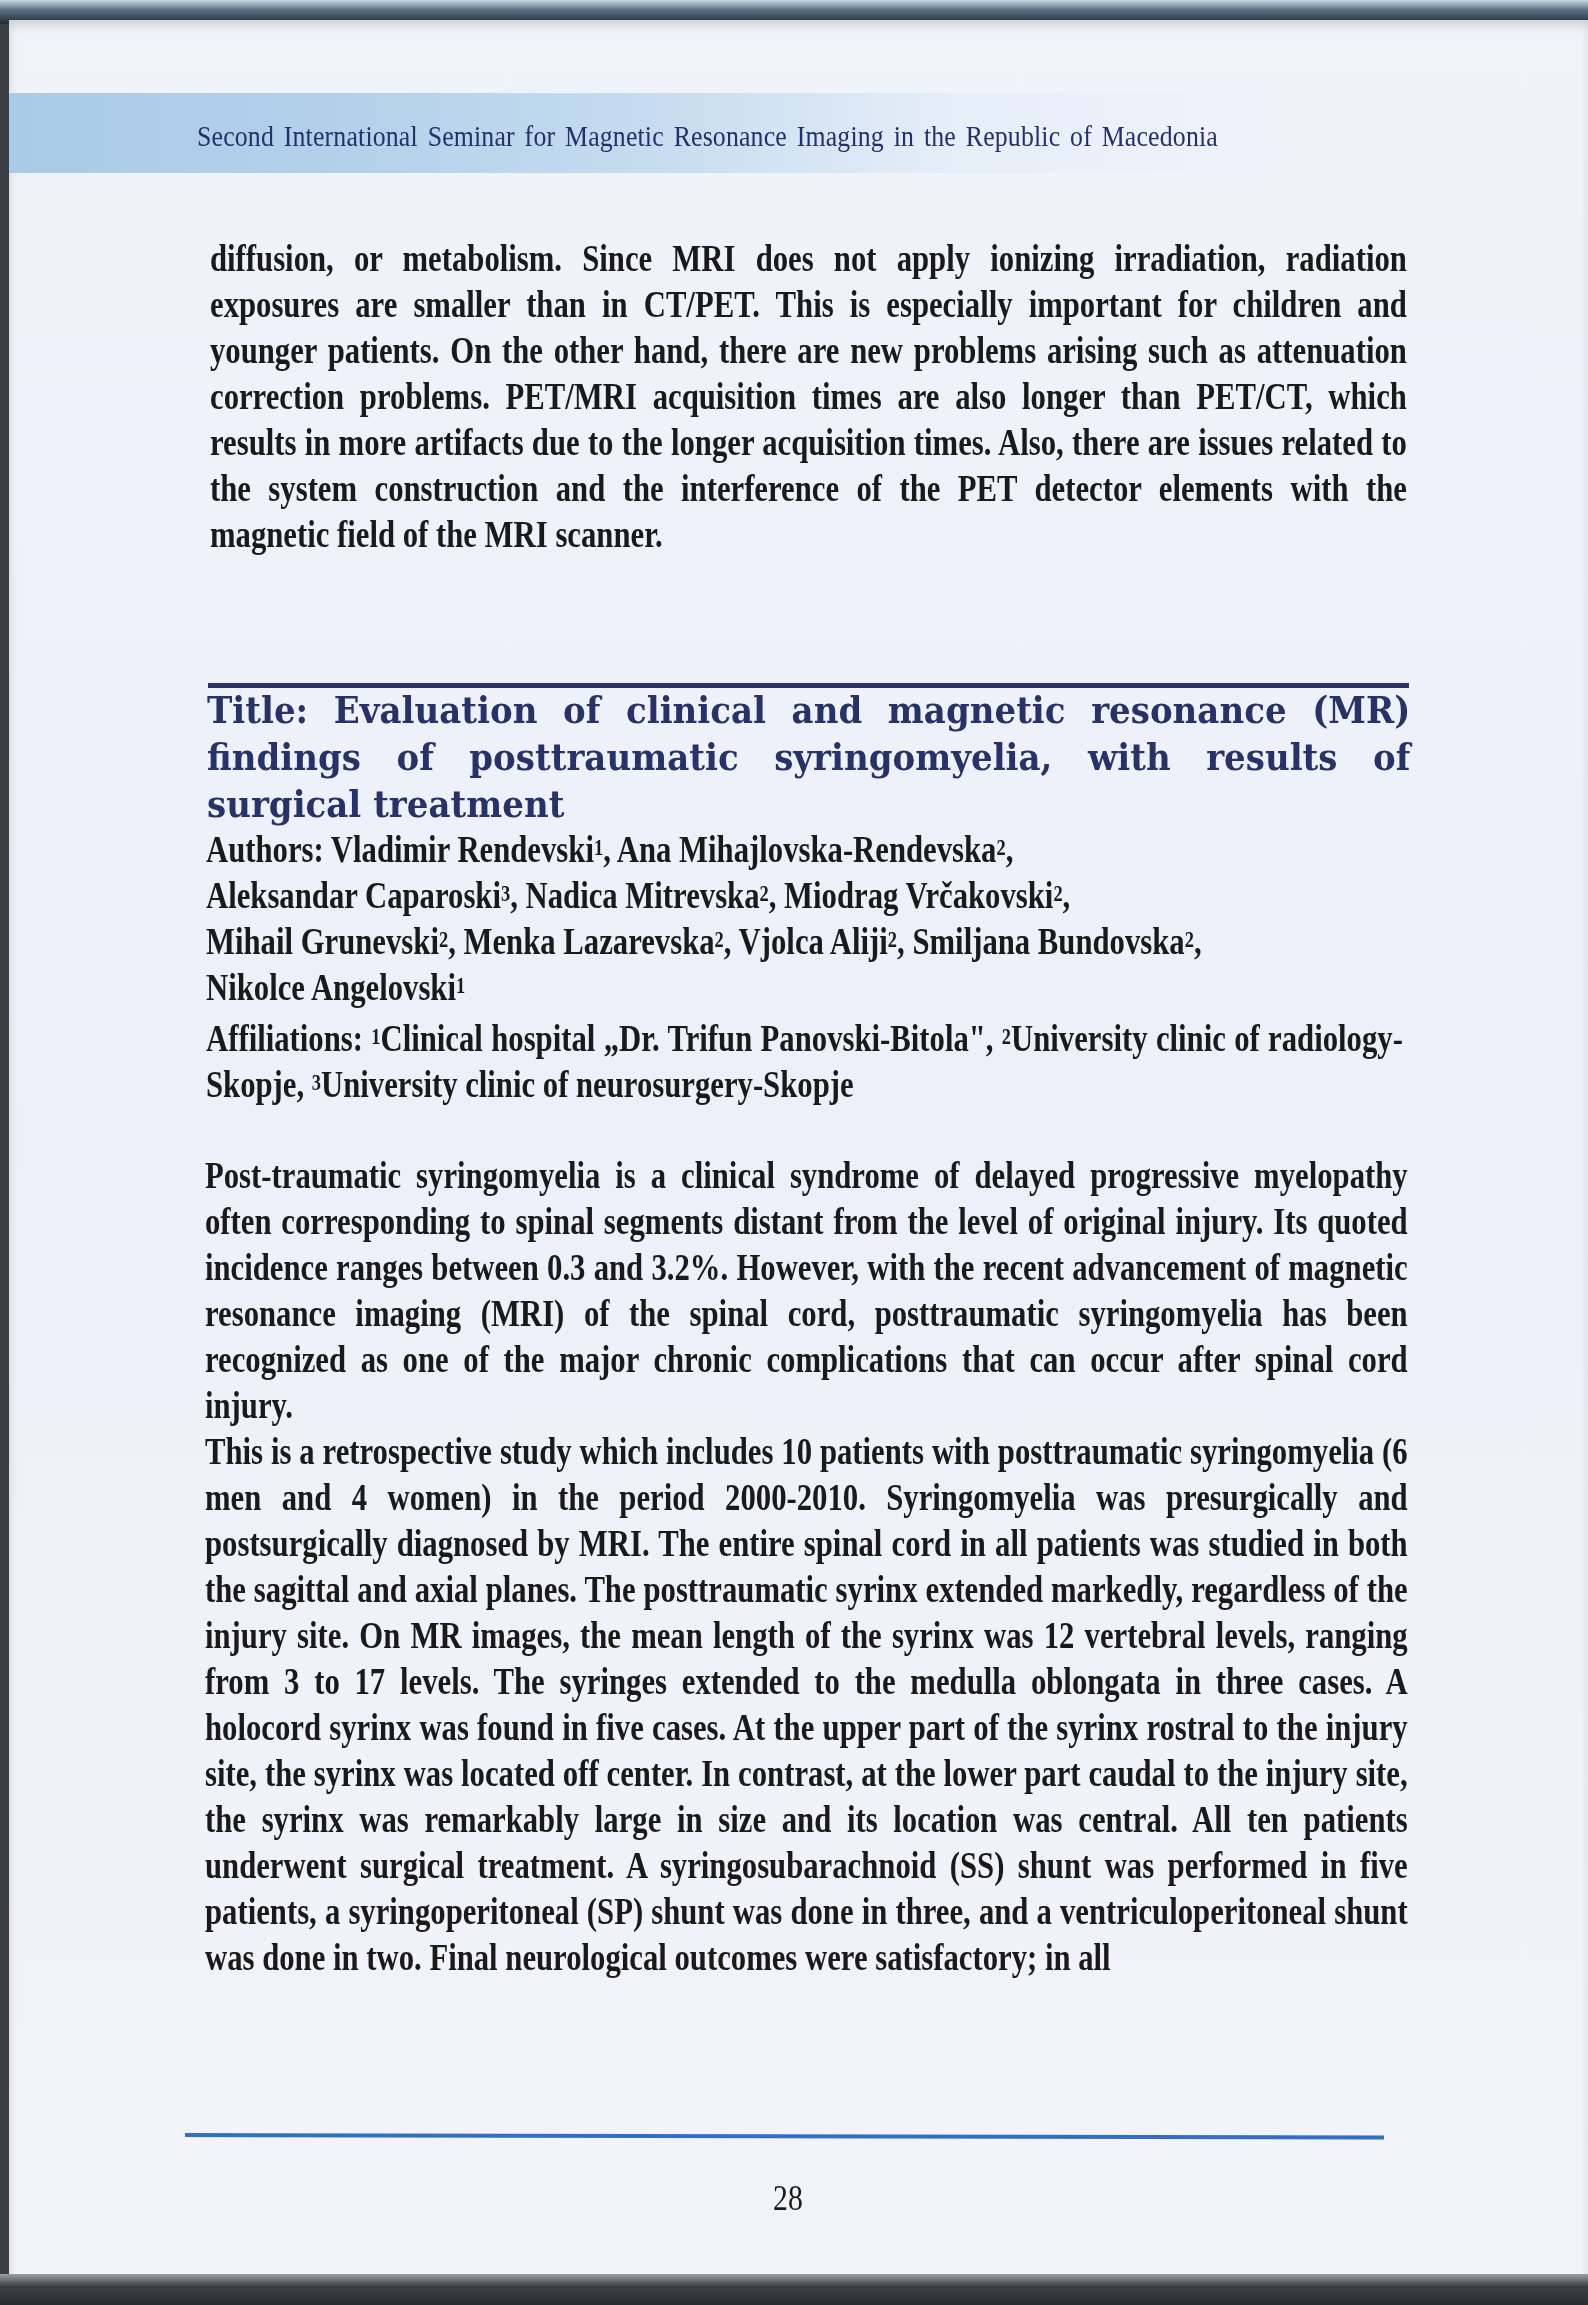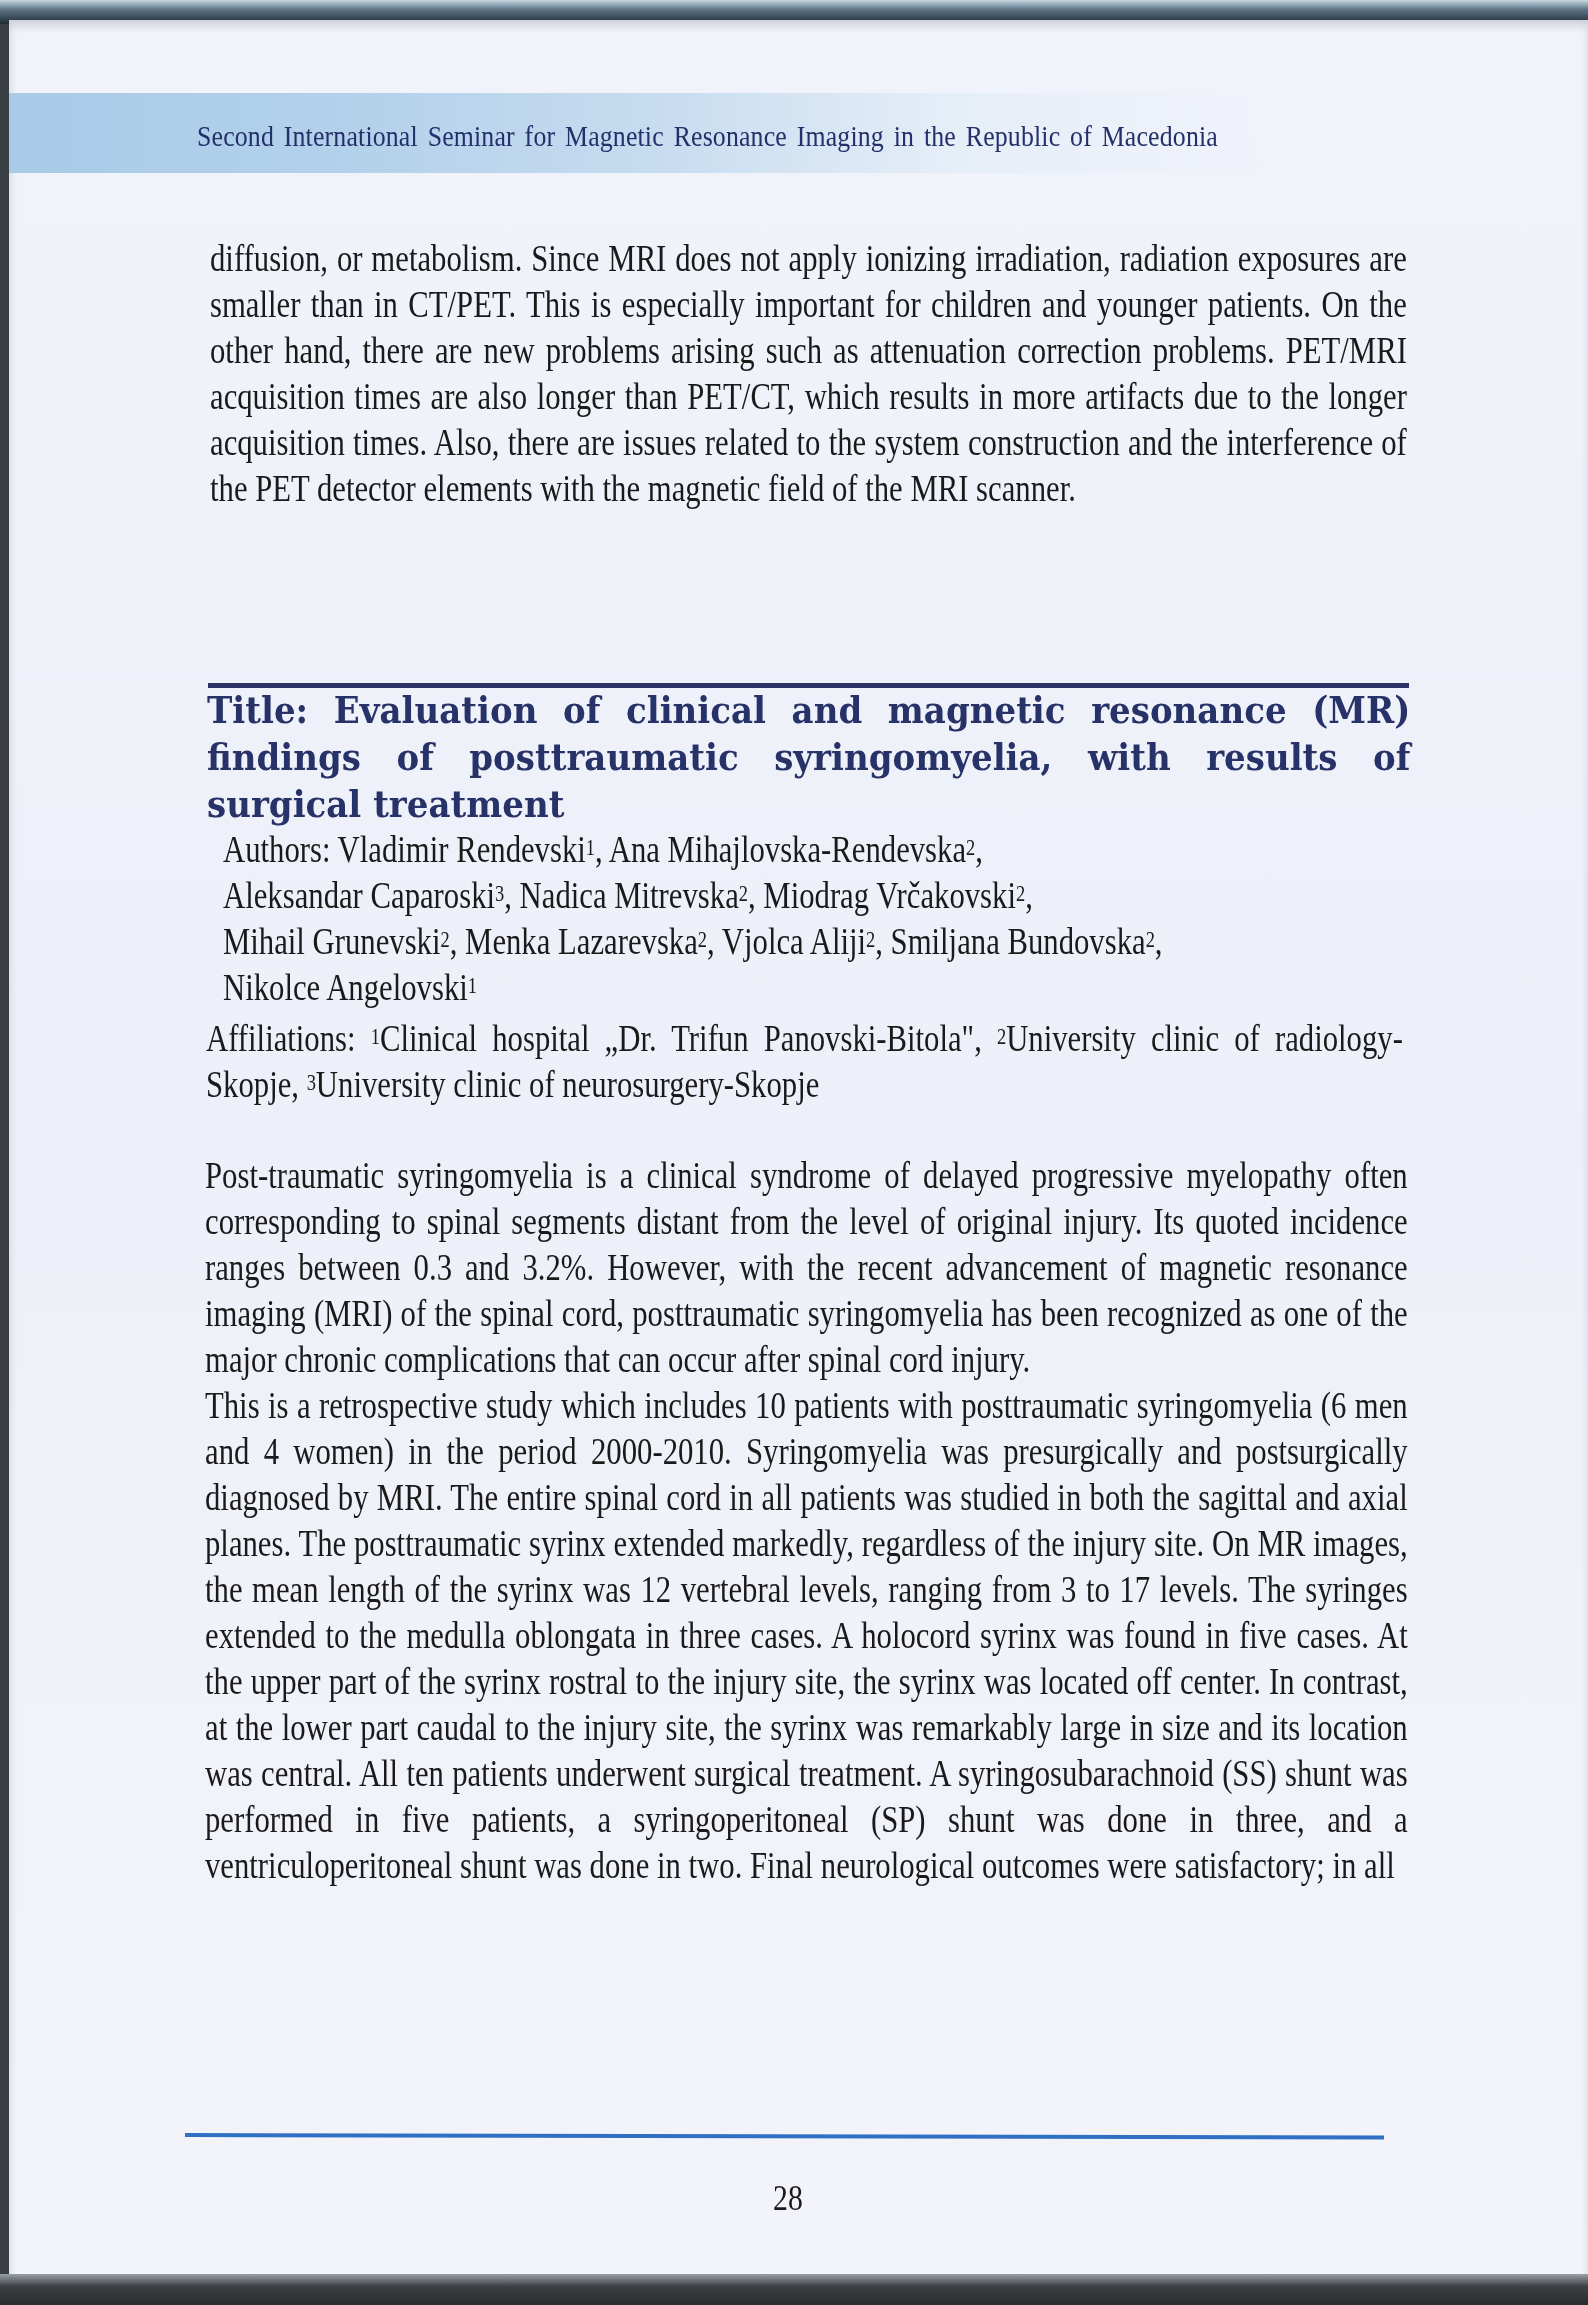--- a/index.html
+++ b/index.html
@@ -54,20 +54,21 @@
       white-space: nowrap;
       transform: scaleX(0.86);
       transform-origin: left center;
       word-spacing: 3.7px;
     }
     .content {
       position: absolute;
       left: 210px;
       width: 1197px;
       color: #1a1a1a;
+      font-weight: bold;
     }
     .body-text {
       font-family: "Liberation Serif", serif;
       font-size: 37px;
       line-height: 46px;
       text-align: justify;
       text-align-last: left;
       margin: 0;
     }
     .narrow {
@@ -98,21 +99,21 @@
       color: #273268;
       text-align: justify;
       text-align-last: left;
       transform: scaleX(0.92);
       transform-origin: left top;
       width: 1308px;
       margin: 0;
     }
     .authors {
       top: 827px;
-      left: 223px;
+      left: 206px;
     }
     .authors .body-text {
       text-align: left;
     }
     .affiliations {
       top: 1016px;
       left: 206px;
     }
     .abstract {
       top: 1153px;

